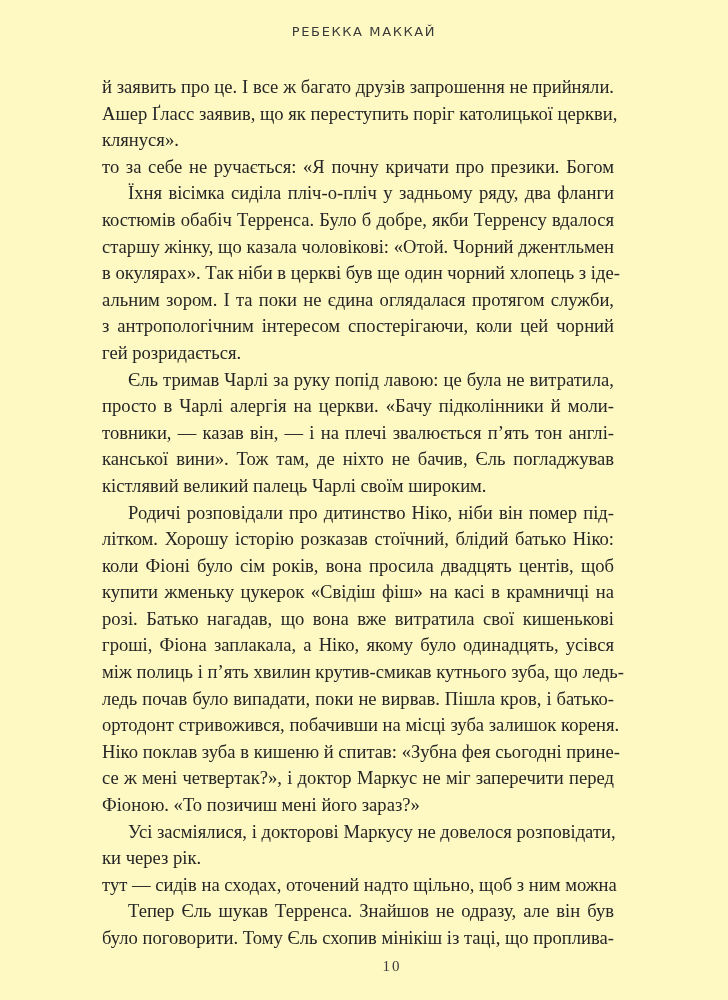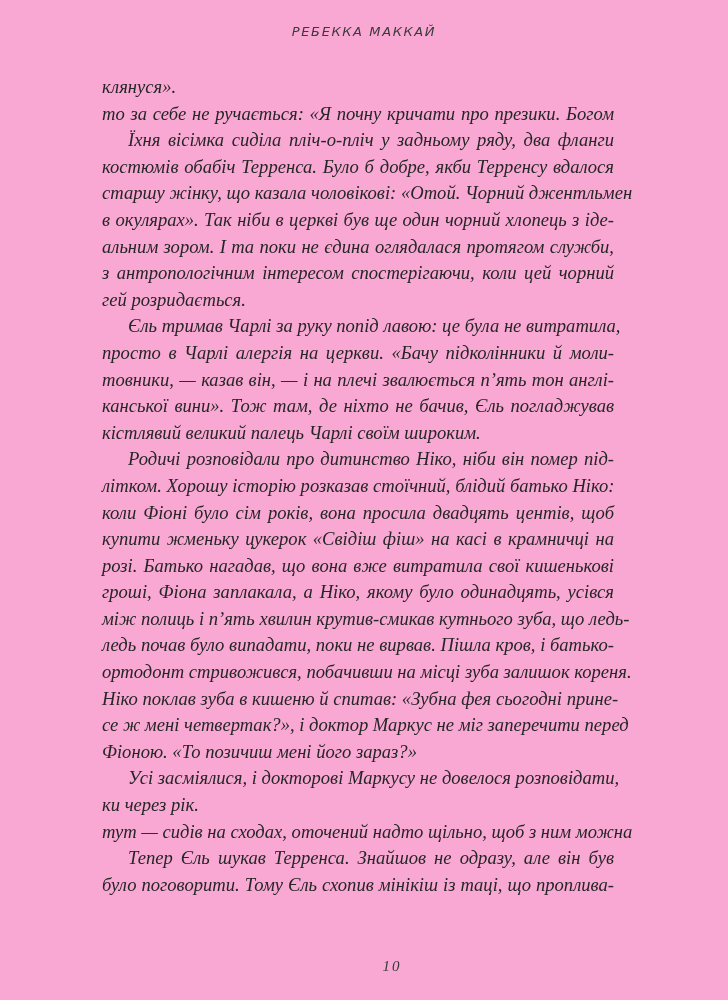--- a/index.html
+++ b/index.html
@@ -13,22 +13,21 @@
     position: relative;
     overflow: hidden;
     font-family: "Liberation Serif", "DejaVu Serif", serif;
     color: #2a2a2a;
   }
   .page {
     position: absolute;
     left: 0; top: 0;
     width: 728px;
     height: 1000px;
-    background: #f9a8d4;
-    font-style: italic;
+    background: #fef9c3;
   }
   .running-head {
     position: absolute;
     top: 24px;
     left: 0;
     width: 728px;
     text-align: center;
     font-family: "DejaVu Sans", "Liberation Sans", sans-serif;
     font-size: 13px;
     letter-spacing: 1.6px;
@@ -71,20 +70,22 @@
 </style>
 </head>
 <body>
 
 <div class="page">
   <div class="running-head">РЕБЕККА МАККАЙ</div>
 
   <div class="body-text">
 
     <div>
+      <span class="line">й заявить про це. І все ж багато друзів запрошення не прийняли.</span>
+      <span class="line">Ашер Ґласс заявив, що як переступить поріг католицької церкви,</span>
       <span class="line last">клянуся».</span>
       <span class="line">то за себе не ручається: «Я почну кричати про презики. Богом</span>
     </div>
 
     <div>
       <span class="line indent">Їхня вісімка сиділа пліч-о-пліч у задньому ряду, два фланги</span>
       <span class="line">костюмів обабіч Терренса. Було б добре, якби Терренсу вдалося</span>
       <span class="line">старшу жінку, що казала чоловікові: «Отой. Чорний джентльмен</span>
       <span class="line">в окулярах». Так ніби в церкві був ще один чорний хлопець з іде-</span>
       <span class="line">альним зором. І та поки не єдина оглядалася протягом служби,</span>

